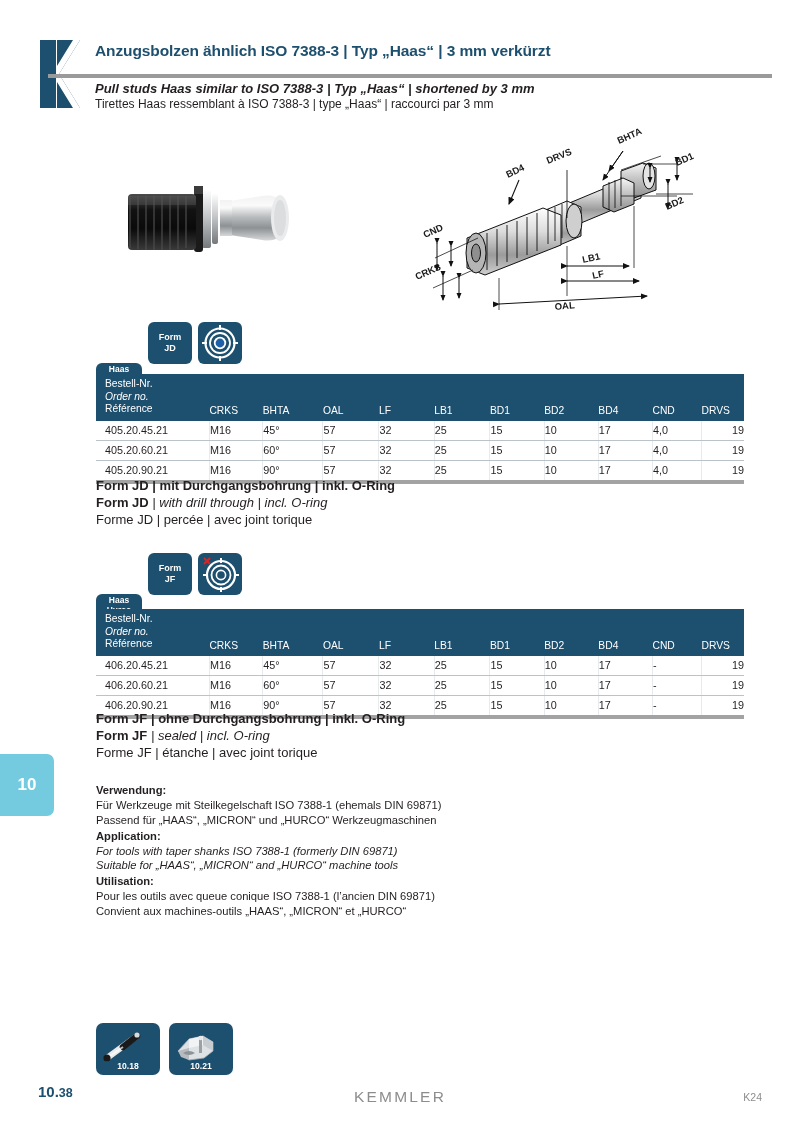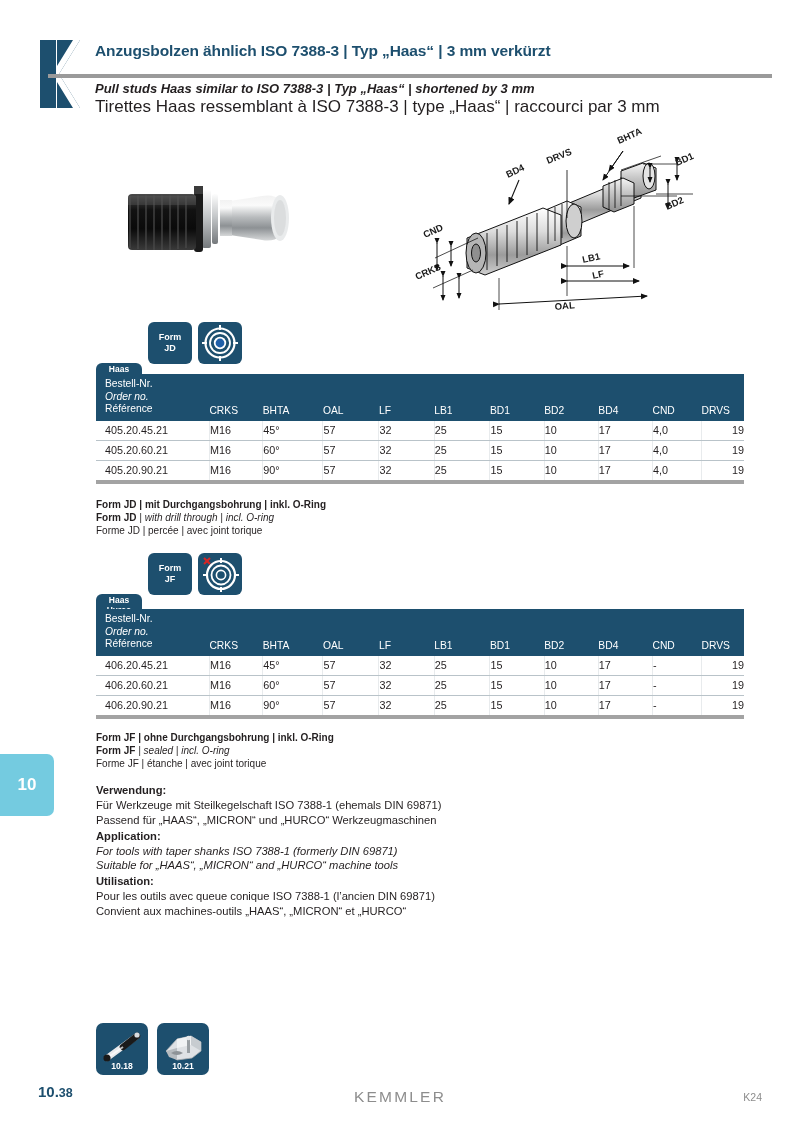--- a/index.html
+++ b/index.html
@@ -14,21 +14,21 @@
 
   
   .logo-k { position: absolute; left: 40px; top: 40px; width: 52px; height: 68px; }
   .hrule { position: absolute; left: 48px; top: 74px; width: 724px; height: 4px;
            background: #9a9a9a; }
   .title-de { position: absolute; left: 95px; top: 42px; width: 690px;
               font-size: 15.5px; font-weight: bold; color: #1d4f6e; letter-spacing: -0.1px; }
   .title-en { position: absolute; left: 95px; top: 81px; width: 690px;
               font-size: 13px; font-style: italic; font-weight: bold; color: #231f20; }
   .title-fr { position: absolute; left: 95px; top: 97px; width: 690px;
-              font-size: 17px; color: #231f20; }
+              font-size: 12px; color: #231f20; }
 
   
   .photo { position: absolute; left: 128px; top: 150px; width: 190px; height: 135px; }
 
   
   .drawing { position: absolute; left: 415px; top: 118px; width: 300px; height: 195px; }
 
   
   .badgerow { position: absolute; display: flex; gap: 6px; align-items: flex-start; }
   .badge {
@@ -55,21 +55,21 @@
     font-size: 10.8px; color: #231f20;
     padding: 3.5px 0 3.5px 0; height: 19px;
     border-bottom: 1px solid #b9c3c9;
     border-right: 1px solid #e8ebed;
   }
   .tbl tbody td.first { padding-left: 9px; border-left: none; }
   .tbl tbody td.last { border-right: none; text-align: right; }
   .tbl tbody tr:last-child td { border-bottom: 4px solid #a3a3a3; }
 
   
-  .caption { position: absolute; font-size: 10px; line-height: 1.32; width: 520px; margin-top: 21px; }
+  .caption { position: absolute; font-size: 13px; line-height: 1.32; width: 520px; }
   .caption .l1 { font-weight: bold; }
   .caption .l2 b { font-weight: bold; font-style: normal; }
   .caption .l2 { font-style: italic; }
 
   
   .chaptab {
     position: absolute; left: -8px; top: 754px; width: 62px; height: 62px;
     background: #74cbe0; border-radius: 7px;
     color: #ffffff; font-size: 17px; font-weight: bold;
     display: flex; align-items: center; justify-content: center;
@@ -78,21 +78,21 @@
 
   
   .appblock { position: absolute; left: 96px; top: 783px; width: 560px;
               font-size: 11.2px; line-height: 1.33; }
   .appblock .hd { font-weight: bold; }
   .appblock .it { font-style: italic; }
   .appblock .grp { margin-bottom: 1px; }
 
   
   .foot-icons { position: absolute; left: 96px; top: 1023px; display: flex; gap: 9px; }
-  .foot-icon { width: 52px; height: 52px; background: #1d4f6e; border-radius: 7px;
+  .foot-icon { width: 64px; height: 52px; background: #1d4f6e; border-radius: 7px;
                position: relative; }
   .foot-icon .cap { position: absolute; left: 0; right: 0; bottom: 4px; text-align: center;
                     color: #ffffff; font-size: 8.6px; font-weight: bold; }
   .page-no { position: absolute; left: 38px; top: 1083px; color: #1d4f6e;
              font-size: 15px; font-weight: bold; text-align: center; }
   .page-no .sm { font-size: 12.5px; }
   .brand { position: absolute; left: 0; right: 0; top: 1088px; text-align: center;
            color: #8d8d8d; font-size: 15.5px; font-weight: normal; letter-spacing: 2.2px; }
   .kcode { position: absolute; right: 38px; top: 1091px; color: #8d8d8d; font-size: 10.5px; }
 

